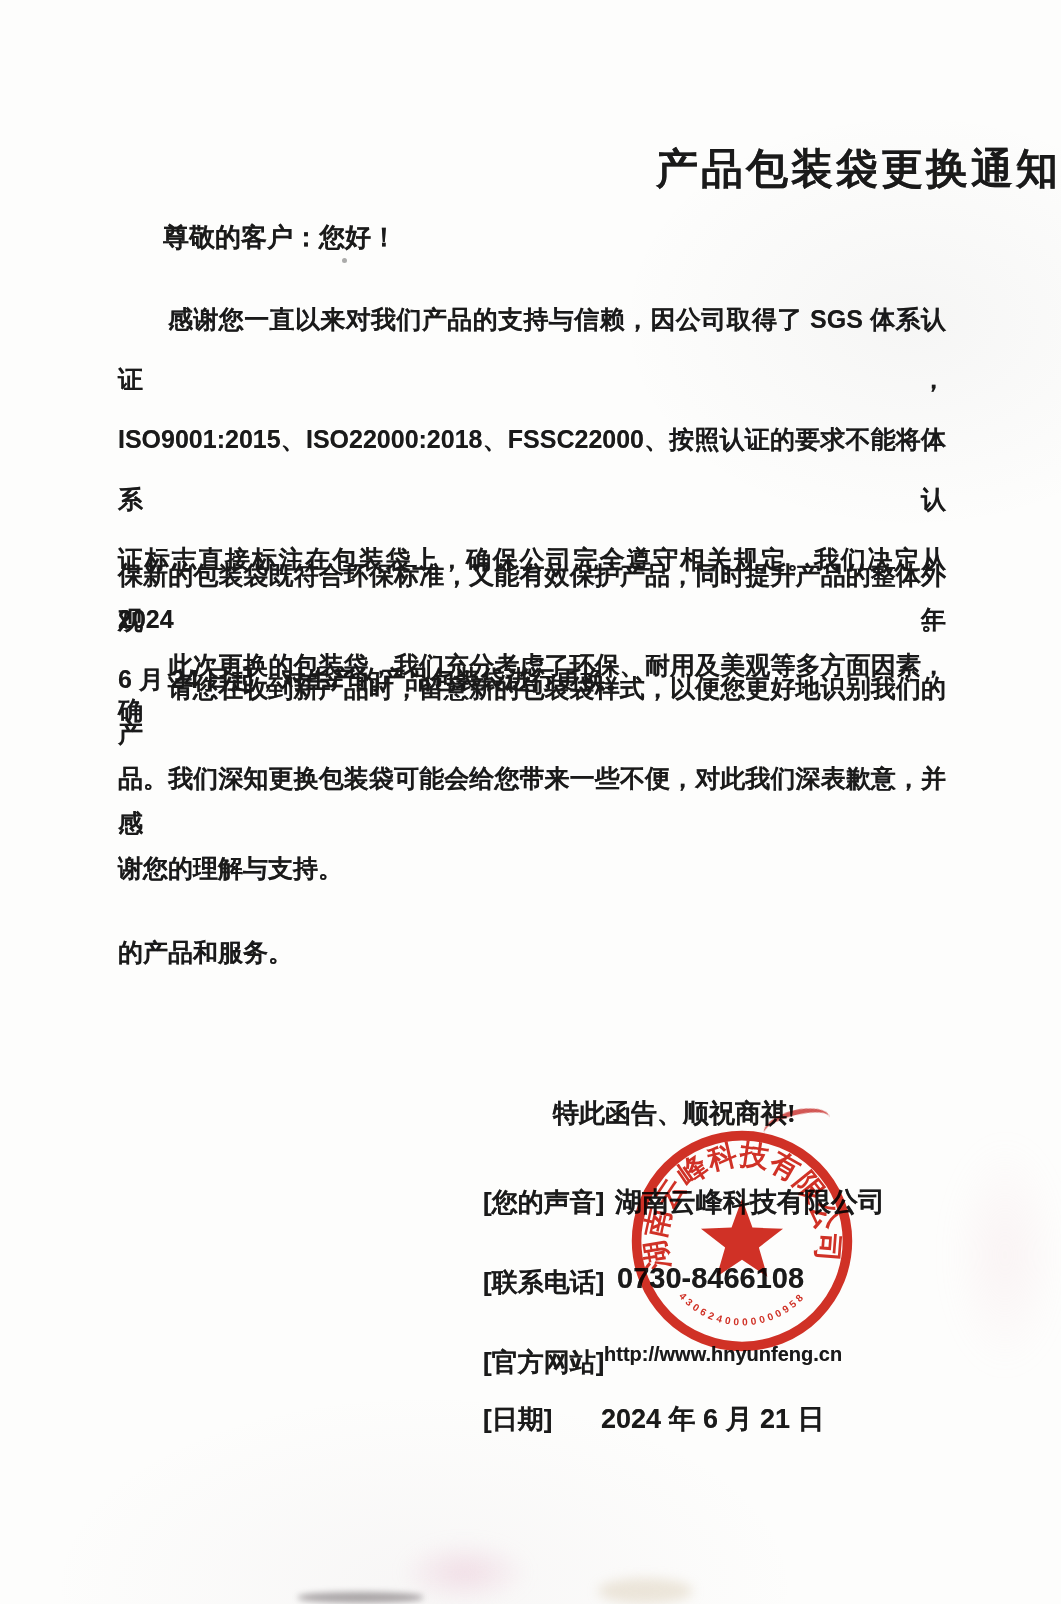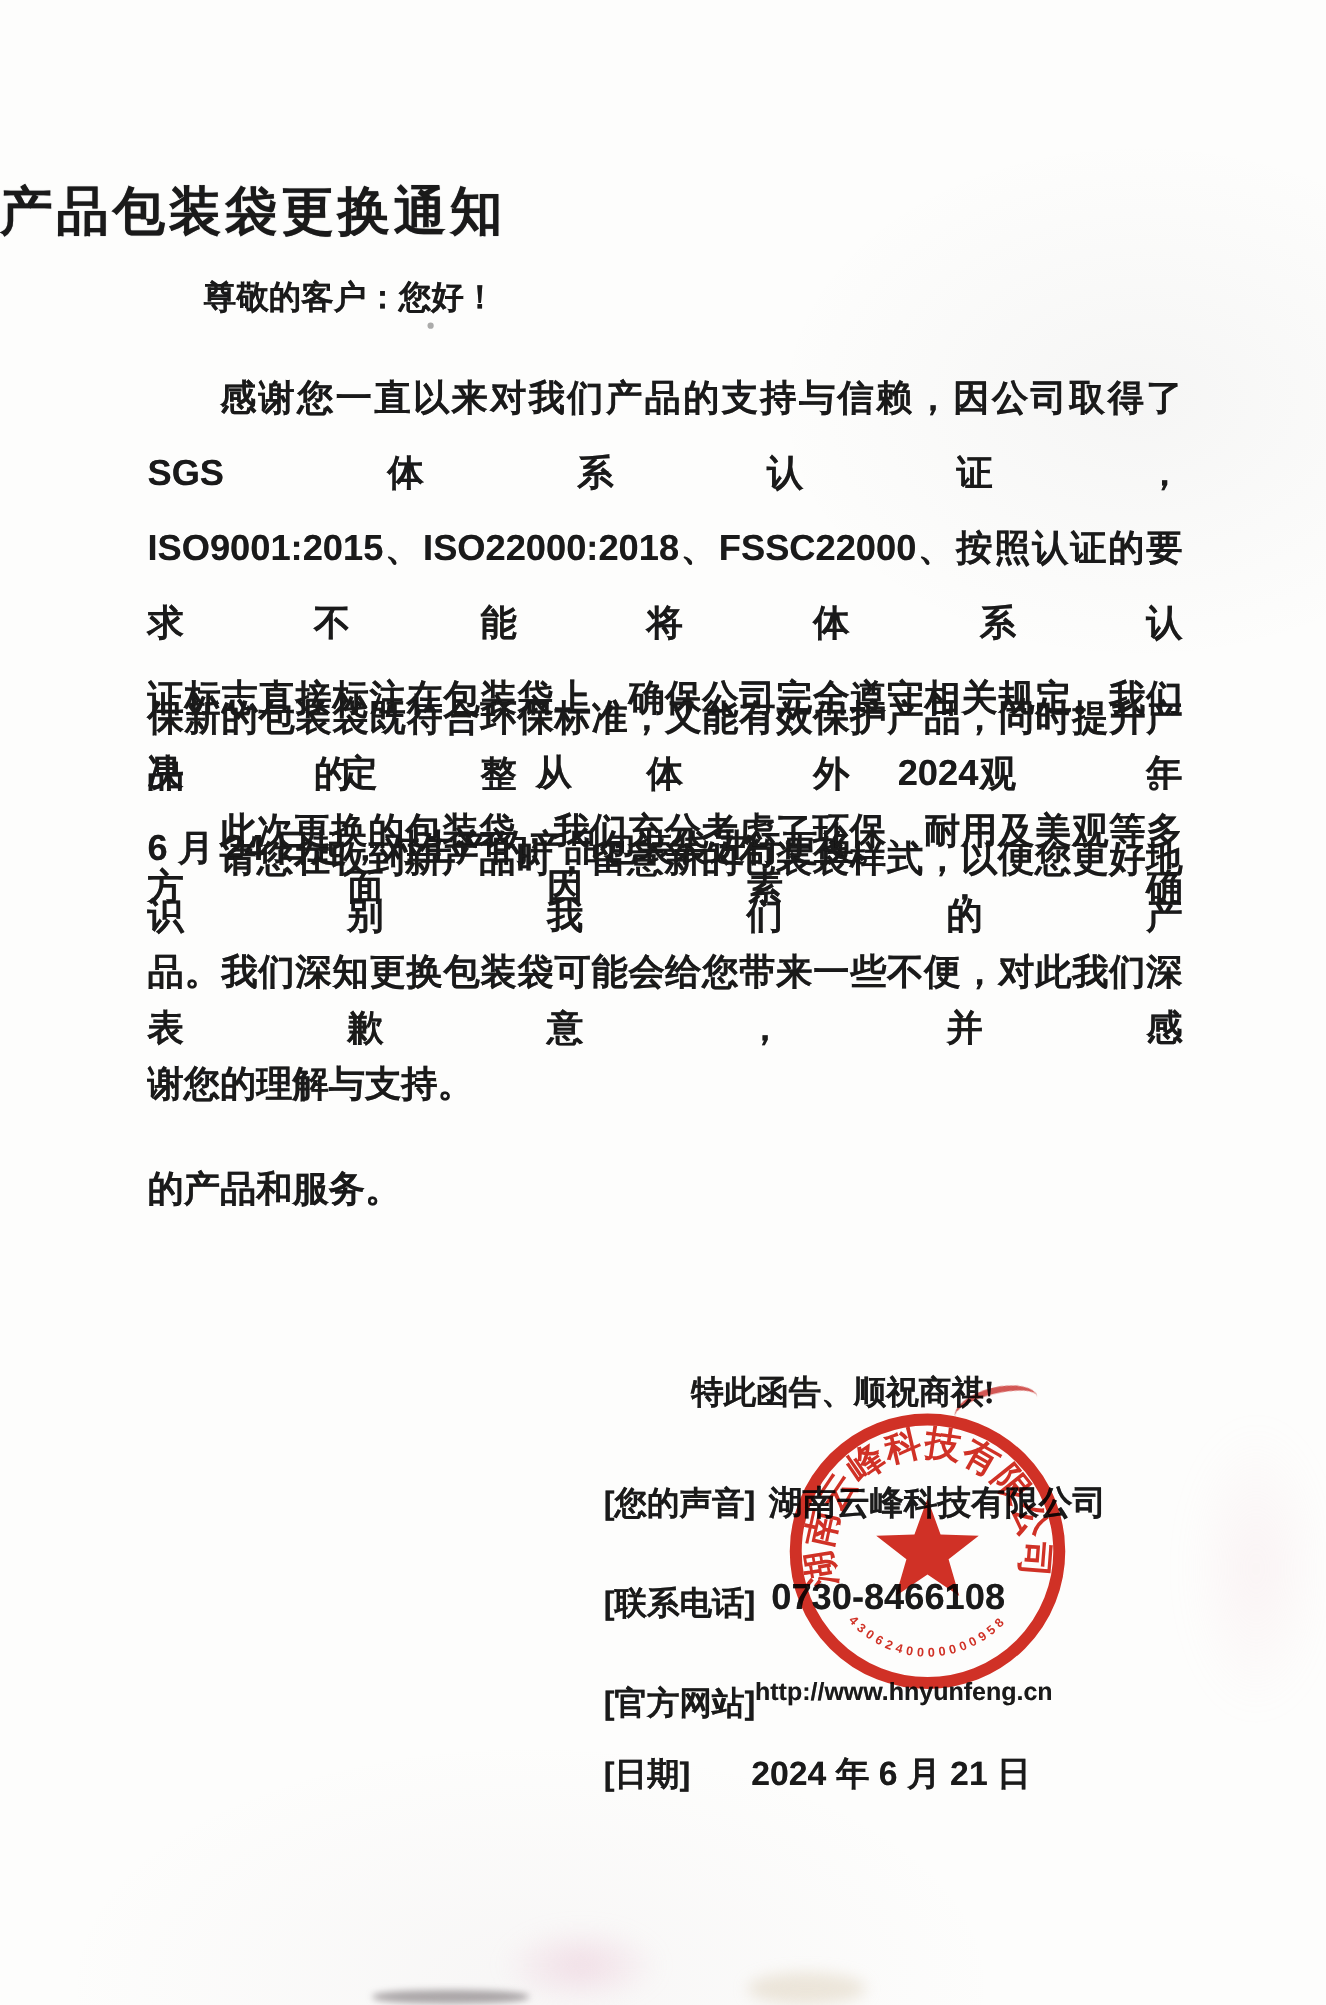--- a/index.html
+++ b/index.html
@@ -8,32 +8,32 @@
     background:
       radial-gradient(420px 300px at 86% 20%, rgba(110,110,115,0.05), transparent 70%),
       radial-gradient(500px 260px at 40% 99%, rgba(160,140,150,0.06), transparent 75%),
       #fdfdfc;
     overflow:hidden;
     font-family:"Liberation Sans", sans-serif;
     color:#1a1a1a;
   }
   .title{
     position:absolute; top:141px; left:0; width:100%;
-    text-align:left; font-size:42px; font-weight:700; letter-spacing:3px;
+    text-align:right; font-size:42px; font-weight:700; letter-spacing:3px;
     font-family:"Liberation Serif", serif;
     margin:0; text-shadow:0 0 .6px rgba(0,0,0,.6);
   }
   .greeting{
     position:absolute; left:163px; top:220px;
     font-size:26px; font-weight:700; font-family:"Liberation Serif", serif;
     text-shadow:0 0 .5px rgba(0,0,0,.55);
   }
   .para{
     position:absolute; left:118px; width:828px;
-    font-size:29px; font-weight:700;
+    font-size:25px; font-weight:700;
     text-shadow:0 0 .5px rgba(0,0,0,.5);
   }
   .ln{ line-height:var(--lh); }
   .ind{ text-indent:2em; }
   .jl{ text-align:justify; text-align-last:justify; }
   .closing{
     position:absolute; left:553px; top:1096px;
     font-size:26px; font-weight:700; font-family:"Liberation Serif", serif;
     text-shadow:0 0 .5px rgba(0,0,0,.55);
   }

